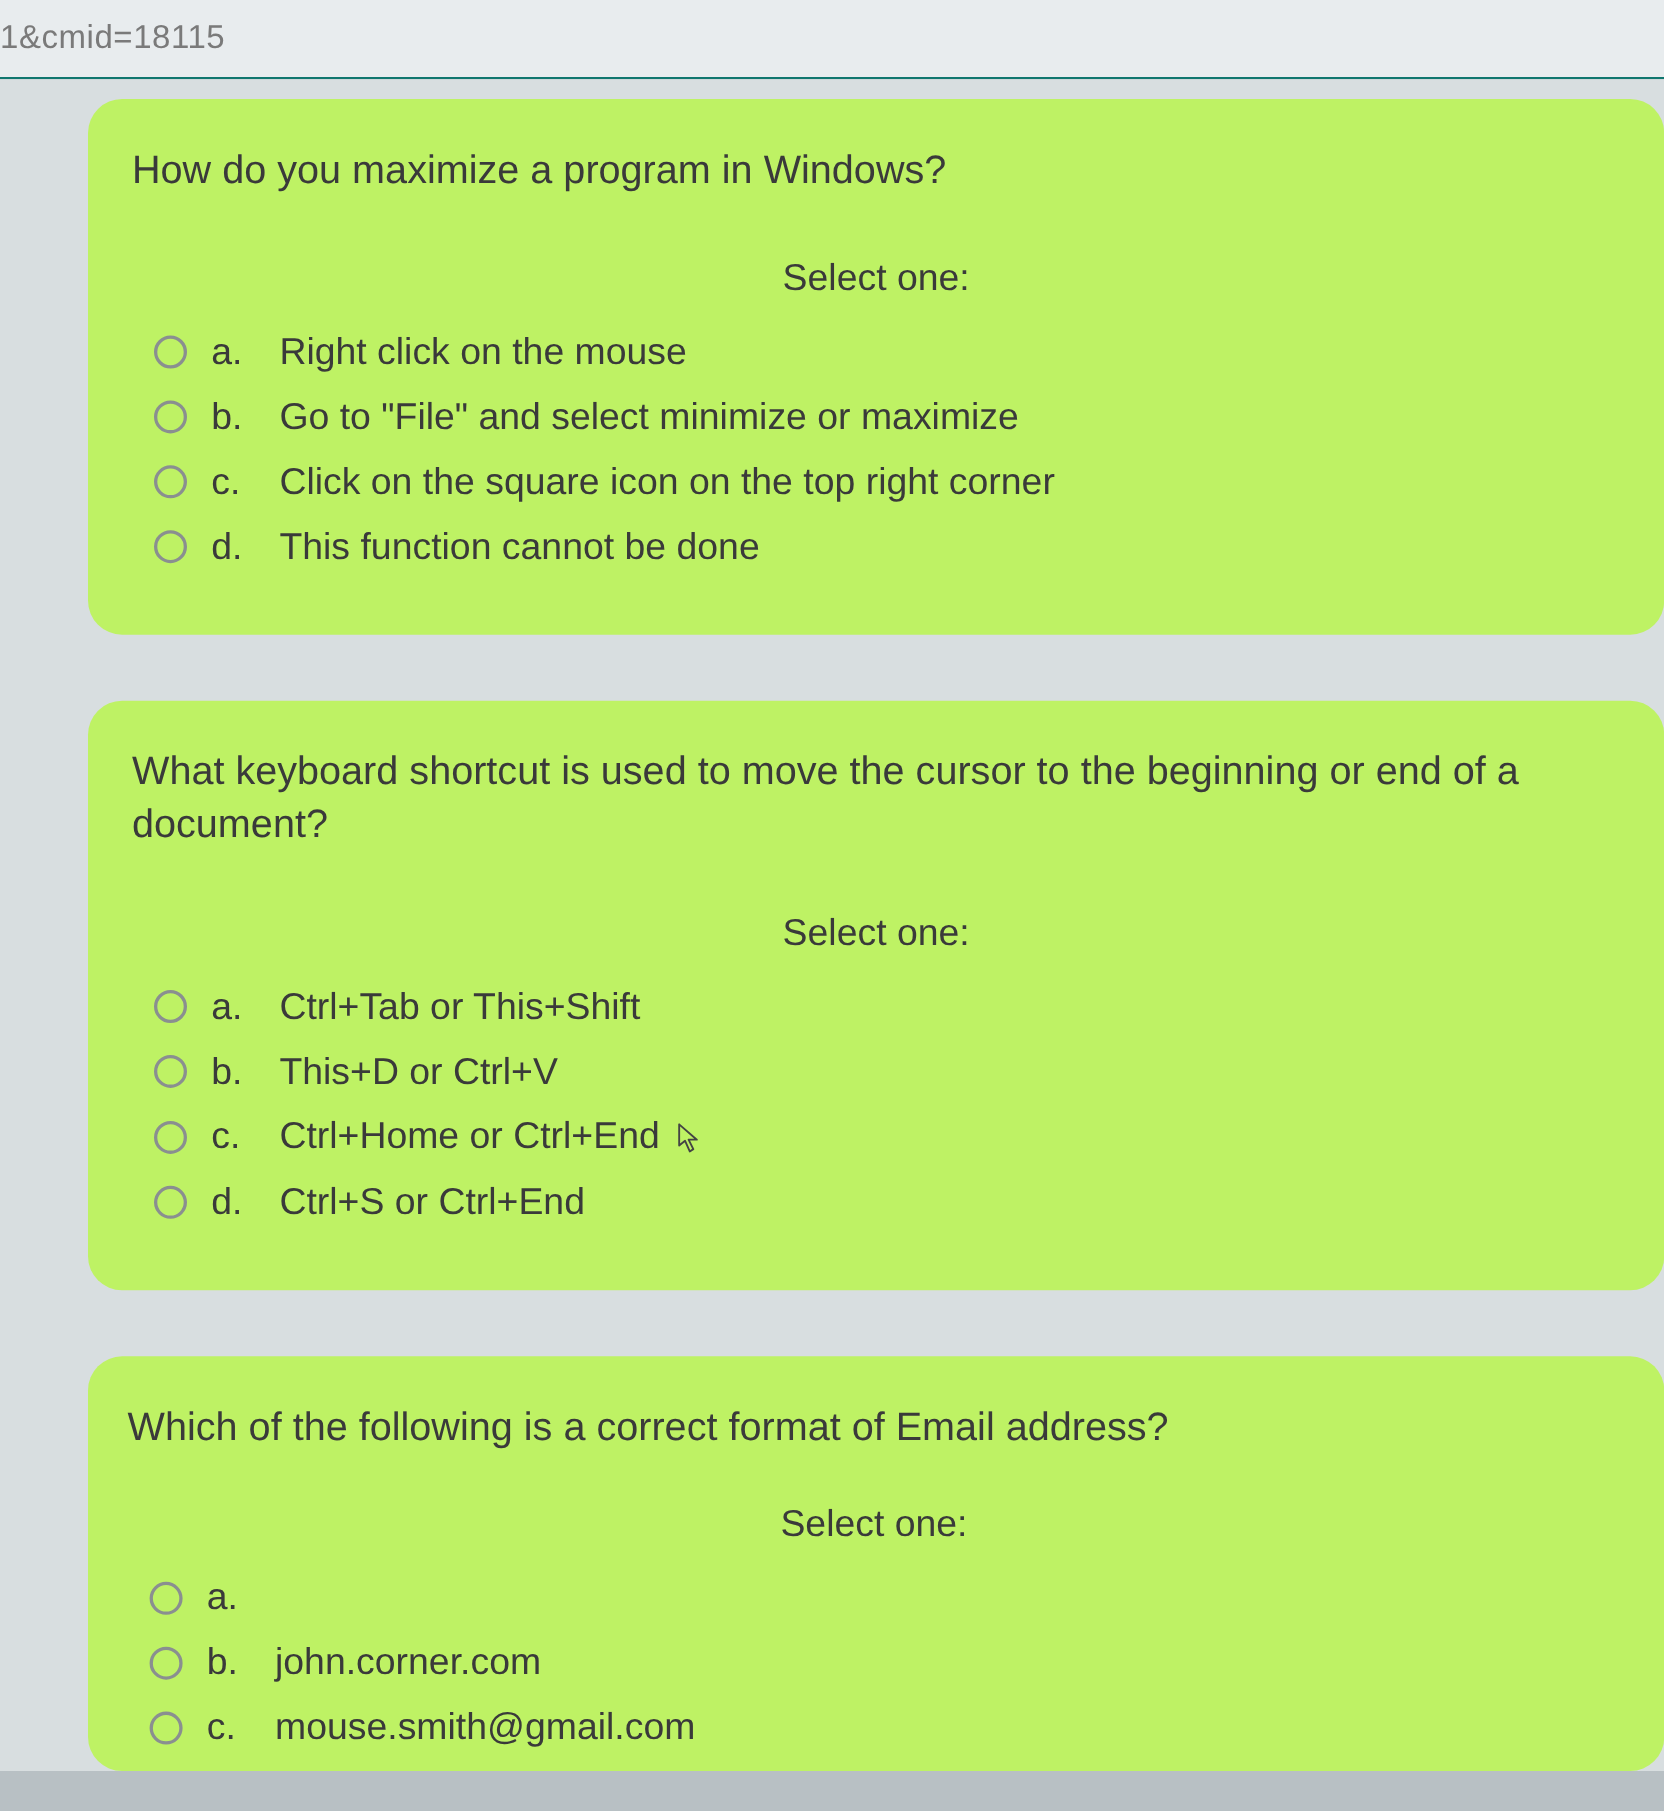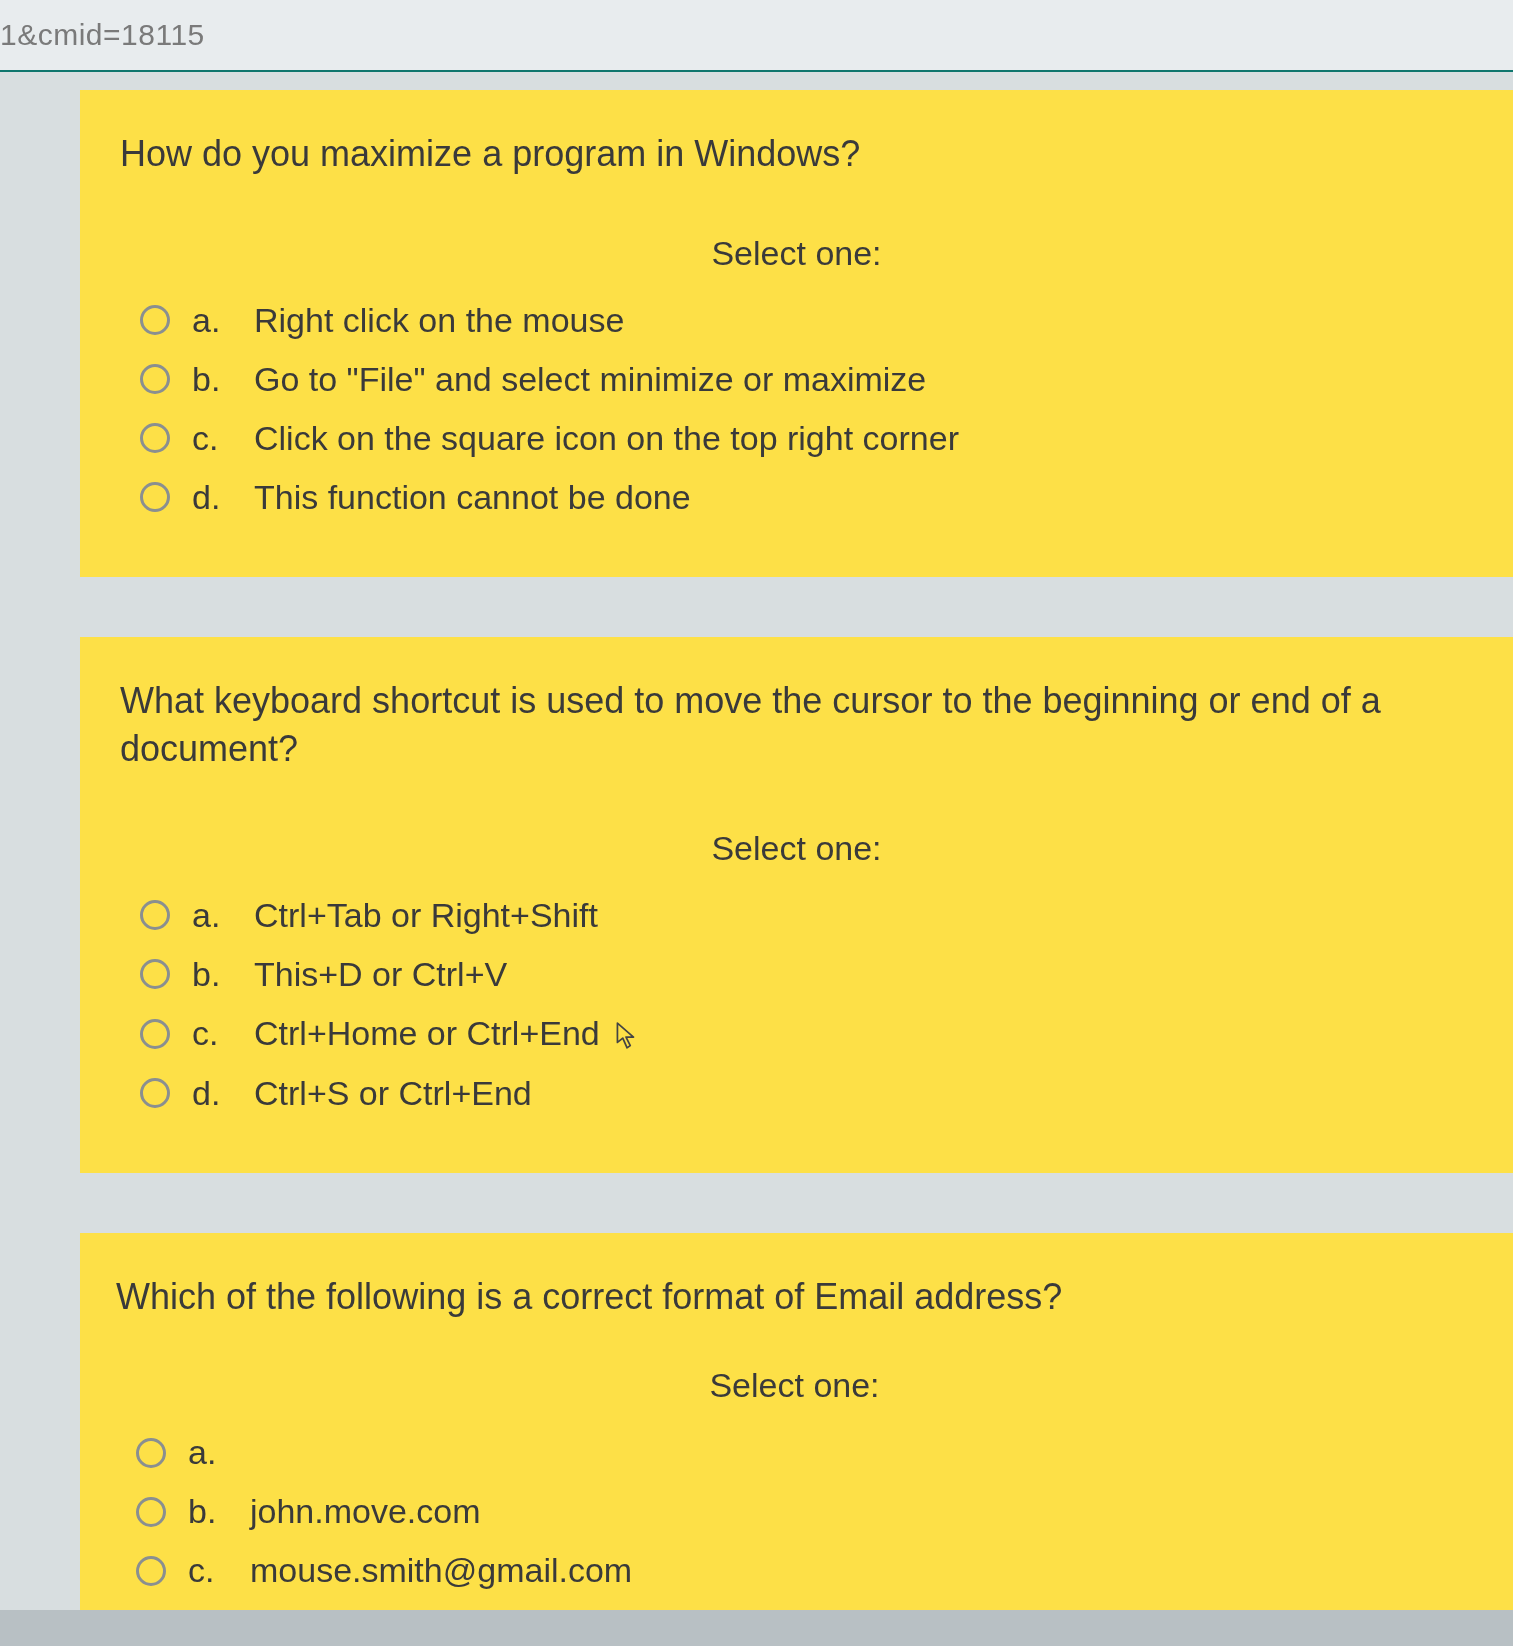--- a/index.html
+++ b/index.html
@@ -33,23 +33,24 @@
     flex-direction: column;
     justify-content: flex-end;
     align-items: flex-start;
     padding-bottom: 6px;
   }
   .content-col {
     flex: 1;
     padding: 0 0 0 50px;
   }
   .question-card {
-    background: #fde047;
+    background: #bef264;
     margin: 0 0 60px 0;
     padding: 40px 40px 50px 40px;
+    border-radius: 31px;
   }
   .question-card:first-of-type { margin-top: 18px; }
   .q-text {
     font-size: 36px;
     color: #3a3a3a;
     margin-bottom: 55px;
     line-height: 1.35;
   }
   .select-one {
     font-size: 34px;
@@ -132,21 +133,21 @@
         </ul>
       </div>
 
       <div class="question-card">
         <div class="q-text">What keyboard shortcut is used to move the cursor to the beginning or end of a document?</div>
         <div class="select-one">Select one:</div>
         <ul class="options">
           <li class="option-row">
             <span class="radio"></span>
             <span class="opt-letter">a.</span>
-            <span class="opt-text">Ctrl+Tab or Right+Shift</span>
+            <span class="opt-text">Ctrl+Tab or This+Shift</span>
           </li>
           <li class="option-row">
             <span class="radio"></span>
             <span class="opt-letter">b.</span>
             <span class="opt-text">This+D or Ctrl+V</span>
           </li>
           <li class="option-row">
             <span class="radio"></span>
             <span class="opt-letter">c.</span>
             <span class="opt-text">
@@ -170,21 +171,21 @@
         <div class="q-text" style="margin-bottom:45px;">Which of the following is a correct format of Email address?</div>
         <div class="select-one">Select one:</div>
         <ul class="options">
           <li class="option-row">
             <span class="radio"></span>
             <span class="opt-letter">a.</span>
           </li>
           <li class="option-row">
             <span class="radio"></span>
             <span class="opt-letter">b.</span>
-            <span class="opt-text">john.move.com</span>
+            <span class="opt-text">john.corner.com</span>
           </li>
           <li class="option-row">
             <span class="radio"></span>
             <span class="opt-letter">c.</span>
             <span class="opt-text">mouse.smith@gmail.com</span>
           </li>
         </ul>
       </div>
 
     </div>

